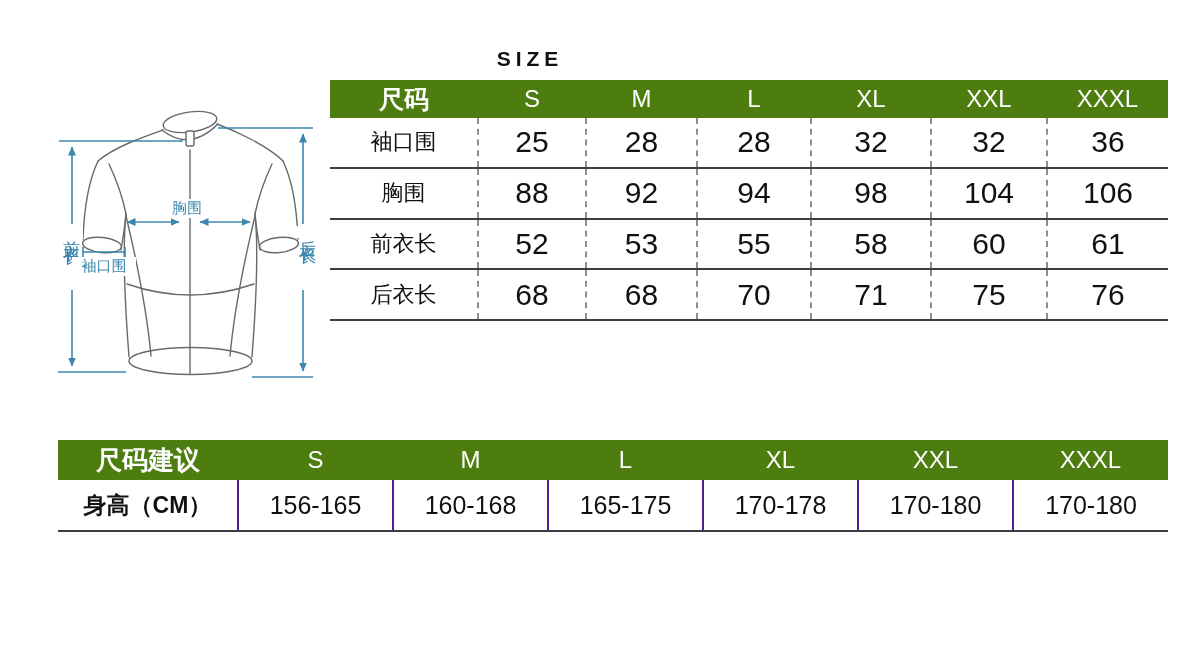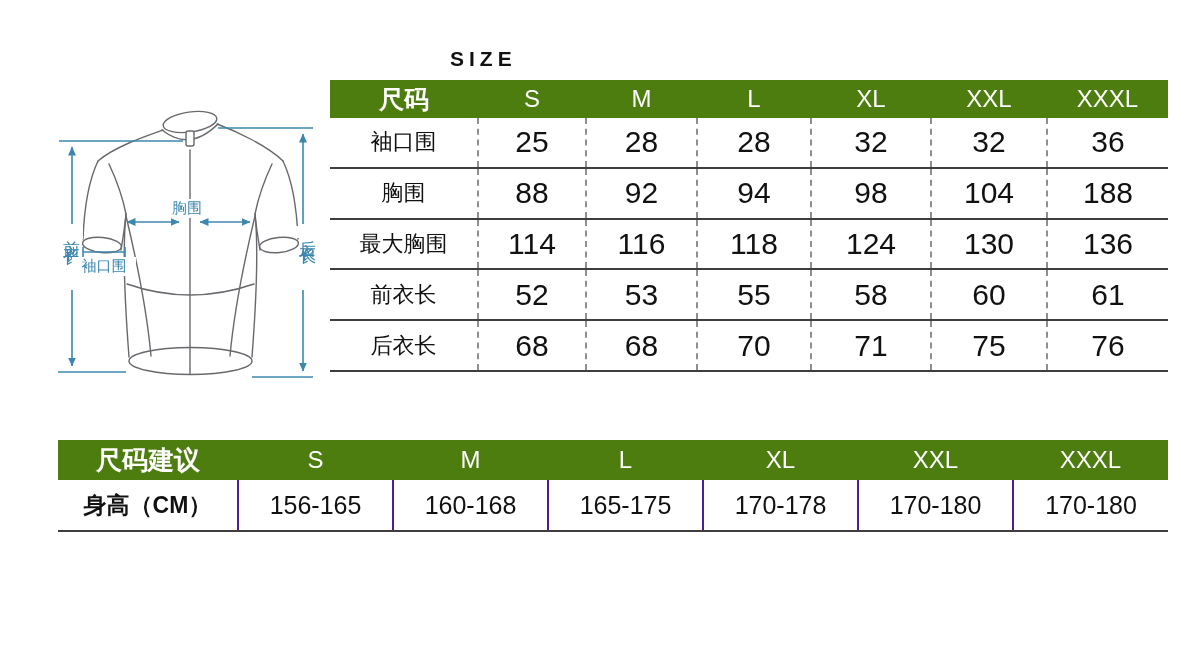--- a/index.html
+++ b/index.html
@@ -2,21 +2,21 @@
 <html><head>
 <meta charset="utf-8">
 <style>
   html,body{margin:0;padding:0;background:#ffffff;}
   .canvas{
     position:relative;width:1200px;height:648px;background:#ffffff;overflow:hidden;
     font-family:"Liberation Sans","DejaVu Sans",sans-serif;color:#141414;
   }
   
   .size-title{
-    position:absolute;left:450px;top:47px;width:160px;text-align:left;
+    position:absolute;left:450px;top:47px;width:160px;text-align:center;
     font-size:21px;font-weight:600;letter-spacing:5px;color:#111111;
   }
   
   #jersey{position:absolute;left:40px;top:95px;width:300px;height:300px;}
   .v-label{
     position:absolute;writing-mode:vertical-rl;text-orientation:upright;
     color:#3d87af;font-size:17px;letter-spacing:4px;font-weight:500;background:#ffffff;
   }
   #front-label{left:60px;top:227px;}
   #back-label{left:296px;top:226px;}
@@ -135,30 +135,21 @@
         <td>32</td>
         <td>36</td>
       </tr>
       <tr>
         <td class="rowlabel">胸围</td>
         <td>88</td>
         <td>92</td>
         <td>94</td>
         <td>98</td>
         <td>104</td>
-        <td>188</td>
-      </tr>
-      <tr>
-        <td class="rowlabel">最大胸围</td>
-        <td>114</td>
-        <td>116</td>
-        <td>118</td>
-        <td>124</td>
-        <td>130</td>
-        <td>136</td>
+        <td>106</td>
       </tr>
       <tr>
         <td class="rowlabel">前衣长</td>
         <td>52</td>
         <td>53</td>
         <td>55</td>
         <td>58</td>
         <td>60</td>
         <td>61</td>
       </tr>

